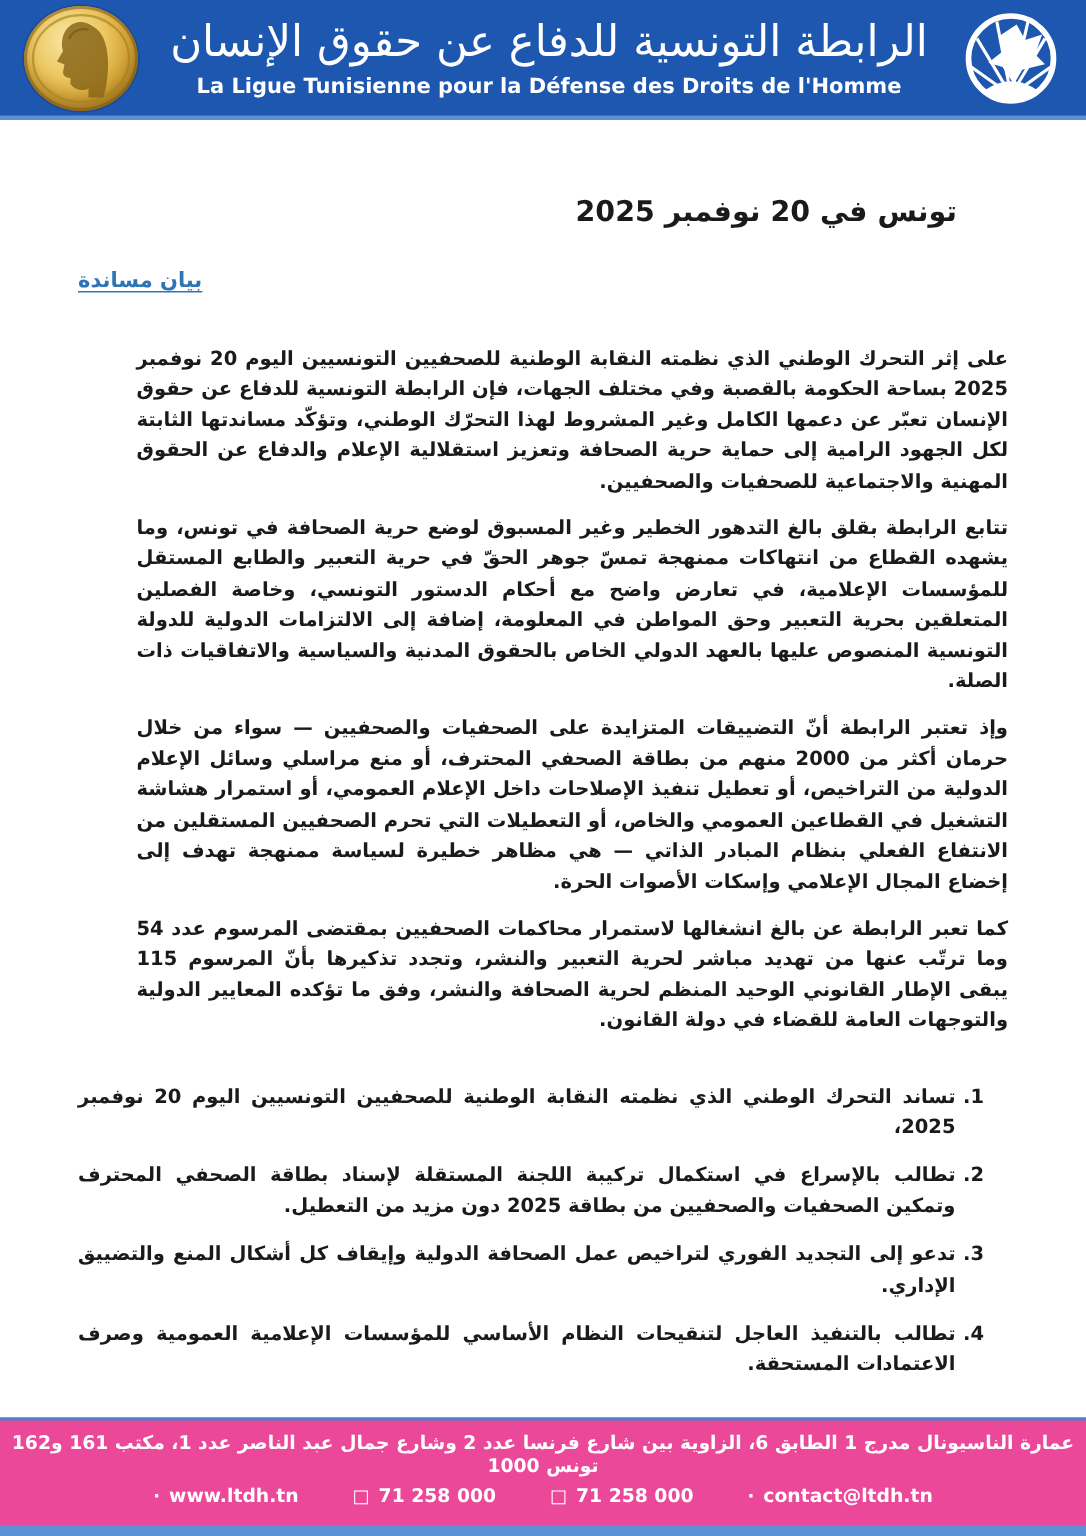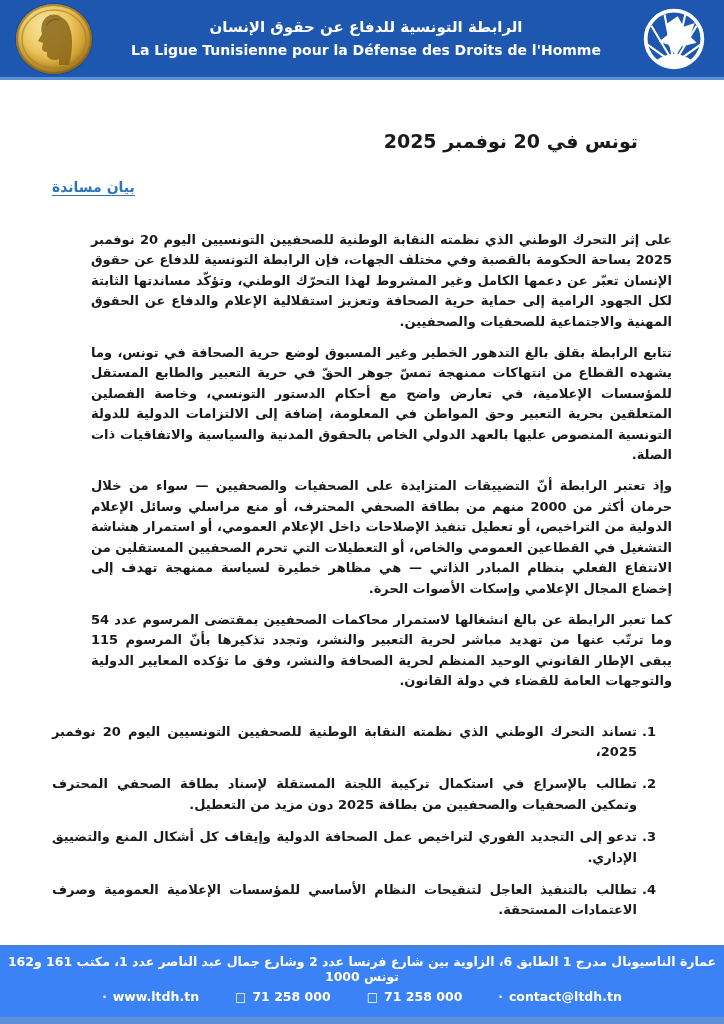--- a/index.html
+++ b/index.html
@@ -8,40 +8,40 @@
     font-family:"DejaVu Sans","Liberation Sans",sans-serif;color:#1a1a1a;
   }
   
   .header{
     position:relative;height:80px;background:#1d57b0;border-bottom:3px solid #5c91d6;
     display:flex;align-items:center;justify-content:space-between;
     padding:0 16px;box-sizing:border-box;gap:10px;
   }
   .medal{width:76px;height:70px;flex:0 0 auto;}
   .header-titles{flex:1;text-align:center;color:#ffffff;}
-  .title-ar{font-size:15px;font-weight:bold;line-height:1.15;direction:rtl;}
+  .title-ar{font-size:29px;font-weight:normal;line-height:1.15;direction:rtl;}
   .title-fr{font-size:14px;font-weight:bold;margin-top:5px;}
   .globe{width:68px;height:68px;flex:0 0 auto;}
   
   .content{padding:0 52px;}
   .date{margin:50px 34px 0 0;direction:rtl;text-align:right;font-weight:bold;font-size:19px;}
   .doc-title{
     margin:27px 0 0;text-align:left;color:#2e75b6;font-size:14px;font-weight:bold;
     text-decoration:underline;text-underline-offset:3px;
   }
   .paras{margin-top:35px;direction:rtl;text-align:justify;font-size:13px;font-weight:bold;line-height:20.4px;margin-left:39px;}
   .paras p{margin:0 0 11px;}
   .paras p:last-child{margin-bottom:0;}
   .list{margin:30px 16px 0 0;direction:rtl;font-size:13px;font-weight:bold;line-height:20.4px;}
   .li{display:flex;gap:5px;margin-bottom:12px;}
   .num{flex:0 0 auto;}
   .txt{flex:1;text-align:justify;}
   
   .footer{
-    position:absolute;left:0;right:0;bottom:0;height:79px;background:#3b82f6;
+    position:absolute;left:0;right:0;bottom:0;height:79px;background:#ec4899;
     border-top:2px solid #4a7fc9;border-bottom:7px solid #5c91d6;box-sizing:border-box;
     color:#ffffff;text-align:center;padding-top:7px;
   }
   .addr-ar{direction:rtl;font-size:12.5px;font-weight:bold;}
   .addr-fr{font-size:11.5px;font-weight:bold;margin-top:4px;}
   .contacts{display:flex;justify-content:center;gap:36px;margin-top:5px;font-size:12.5px;font-weight:bold;}
   .contact{display:flex;align-items:center;gap:6px;}
   .cicon{font-size:12px;line-height:1;}
   
   .medal-disc{

